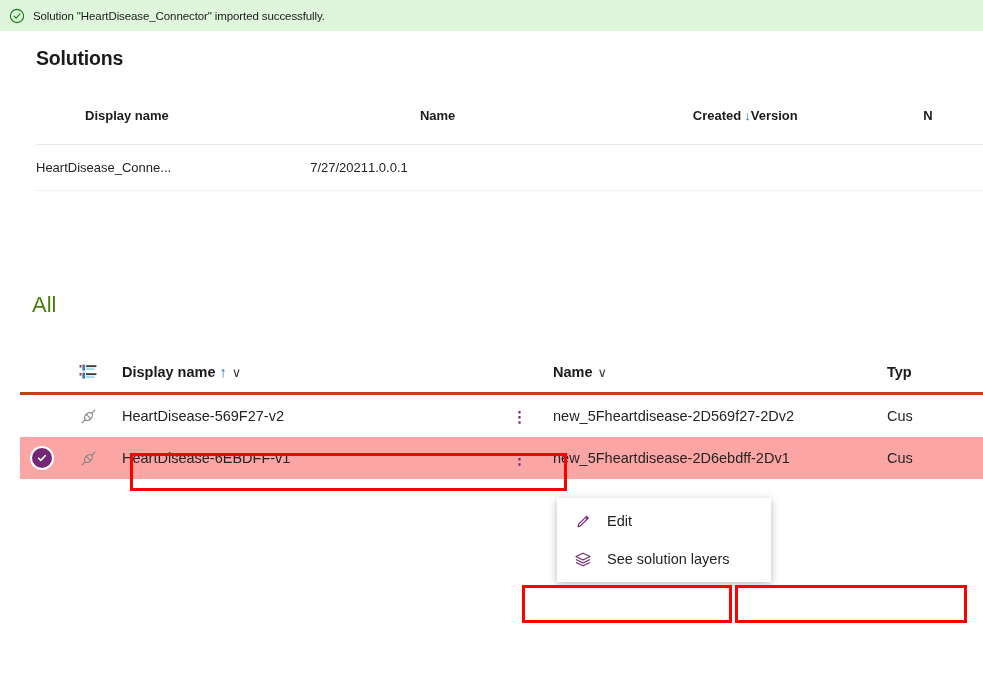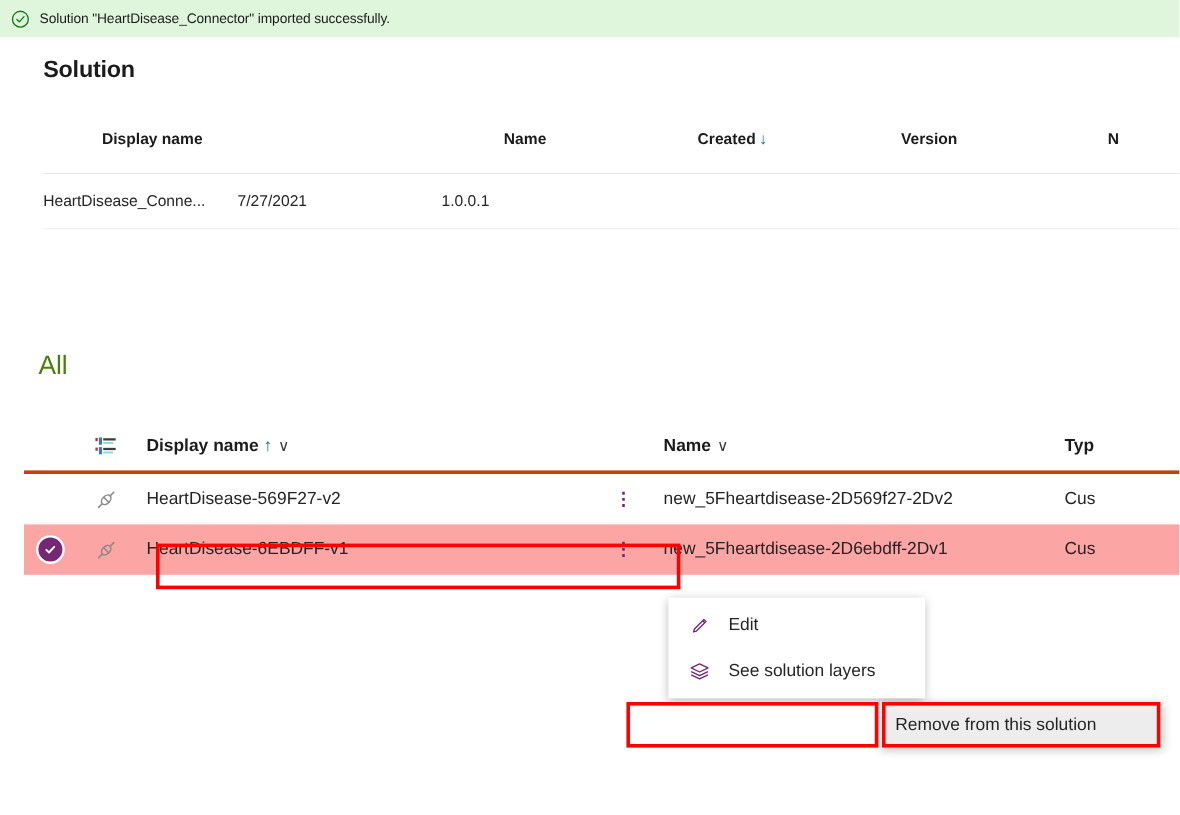--- a/index.html
+++ b/index.html
@@ -68,21 +68,21 @@
   .sol-row {
     display: flex;
     align-items: center;
     height: 45px;
     border-bottom: 1px solid #f0f0f0;
     font-size: 13px;
     color: #242424;
   }
   .c-display { width: 385px; padding-left: 49px; box-sizing: border-box; position: relative; }
   .c-name    { width: 162px; }
-  .c-created { width: 170px; }
+  .c-created { width: 170px; text-align: right; }
   .c-version { width: 173px; }
   .c-last    { width: 60px; overflow: hidden; white-space: nowrap; }
   .sort-arrow {
     color: #0f6cbd;
     font-weight: normal;
     margin-left: 3px;
     font-size: 13px;
   }
   .h-ellipsis {
     position: absolute;
@@ -236,21 +236,21 @@
 <body>
 
 <div class="banner">
   <svg class="banner-icon" viewBox="0 0 16 16">
     <circle cx="8" cy="8" r="6.6" fill="none" stroke="#107c10" stroke-width="1.1"></circle>
     <path d="M5.1 8.2 L7.1 10.2 L11 5.9" fill="none" stroke="#107c10" stroke-width="1.1" stroke-linecap="round" stroke-linejoin="round"></path>
   </svg>
   <span class="banner-text">Solution "HeartDisease_Connector" imported successfully.</span>
 </div>
 
-<div class="solutions-title">Solution</div>
+<div class="solutions-title">Solutions</div>
 
 <div class="sol-table">
 
   <div class="sol-head">
     <div class="c-display">
       <span>Display name</span>
     </div>
     <div class="c-name">
       <span>Name</span>
     </div>
@@ -368,20 +368,17 @@
         <path d="M2 8.6 L9 12 L16 8.6" fill="none" stroke="#742774" stroke-width="1.15" stroke-linejoin="round"></path>
         <path d="M2 11.4 L9 14.8 L16 11.4" fill="none" stroke="#742774" stroke-width="1.15" stroke-linejoin="round"></path>
       </svg>
     </span>
     <span>See solution layers</span>
   </div>
 
 </div>
 
 <div class="ctx-submenu">
-  <div class="sub-item hi">
-    <span>Remove from this solution</span>
-  </div>
 </div>
 
 <div class="redbox" id="redbox-row"></div>
 <div class="redbox" id="redbox-remove"></div>
 <div class="redbox" id="redbox-submenu"></div>
 
 </body></html>

